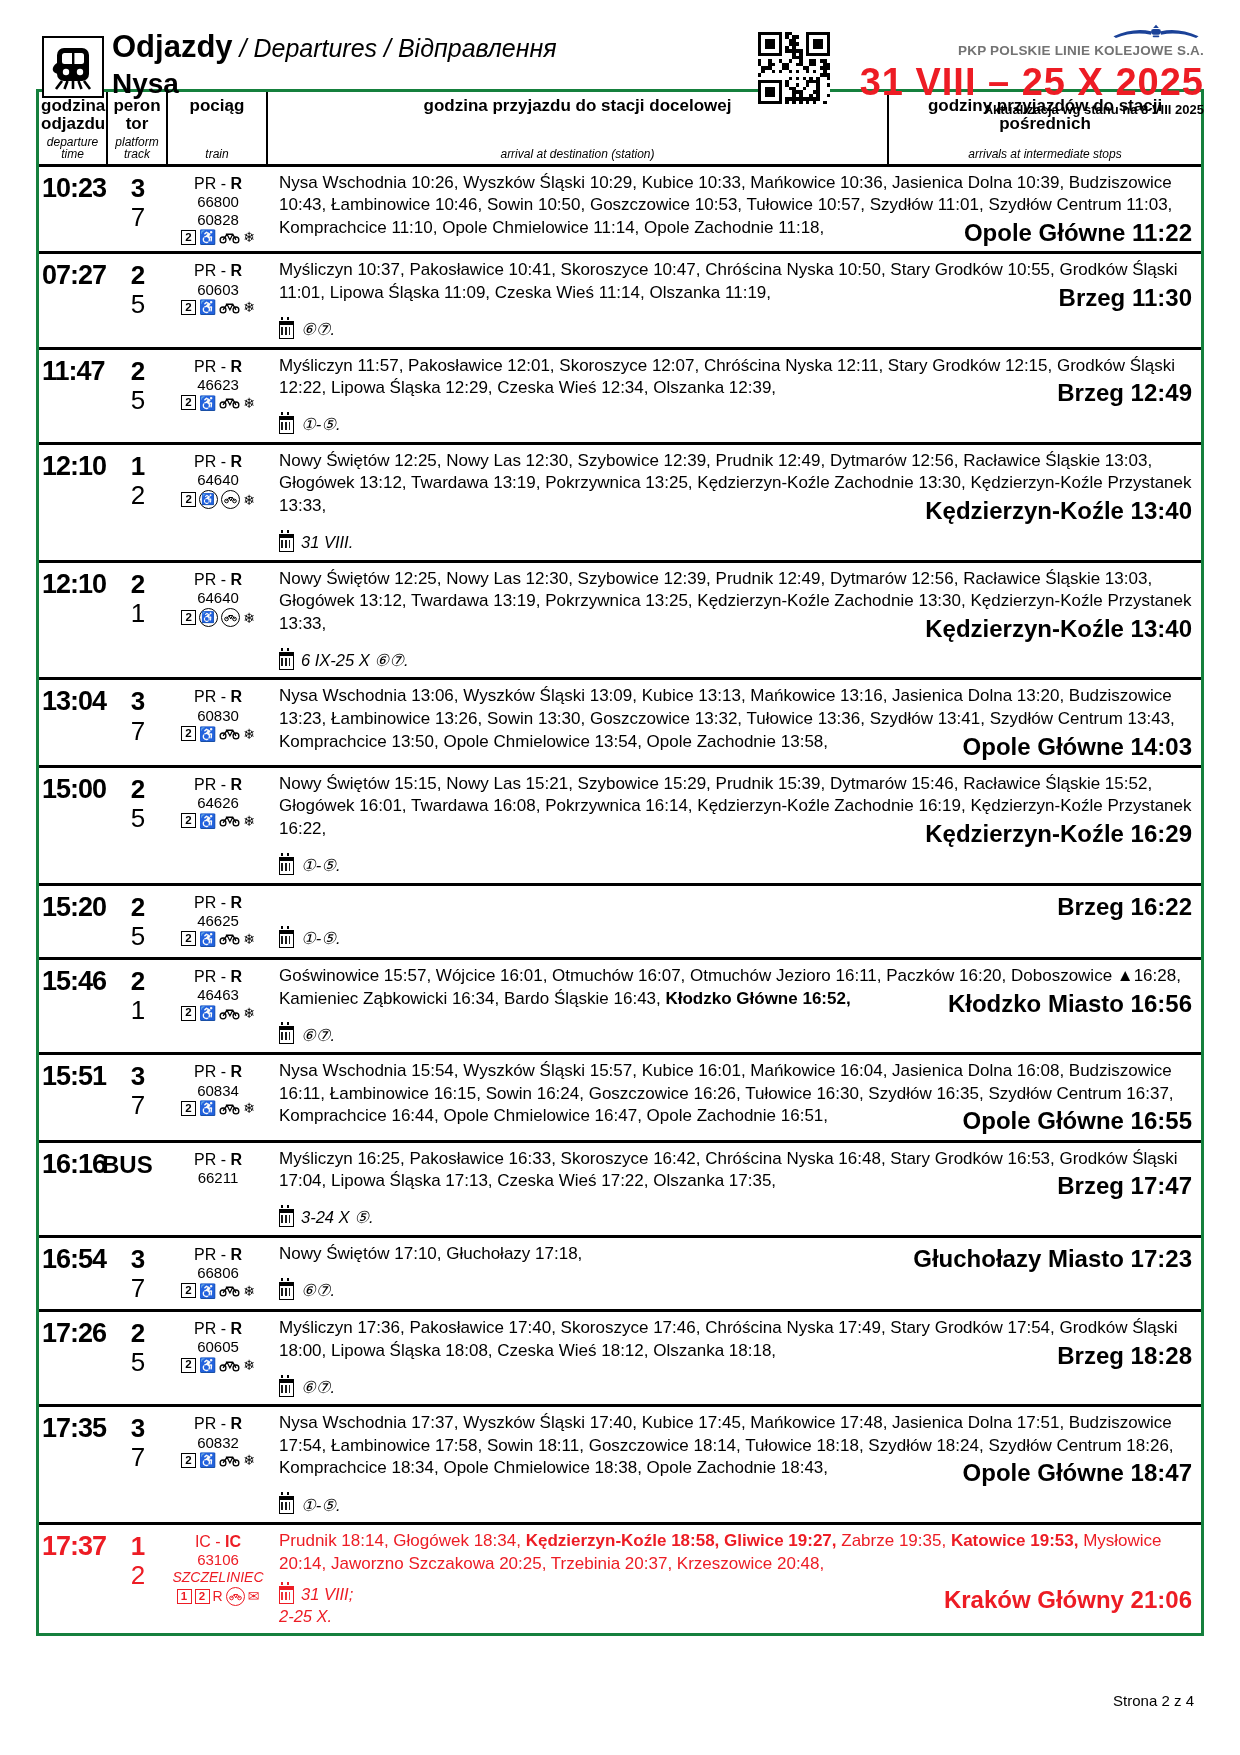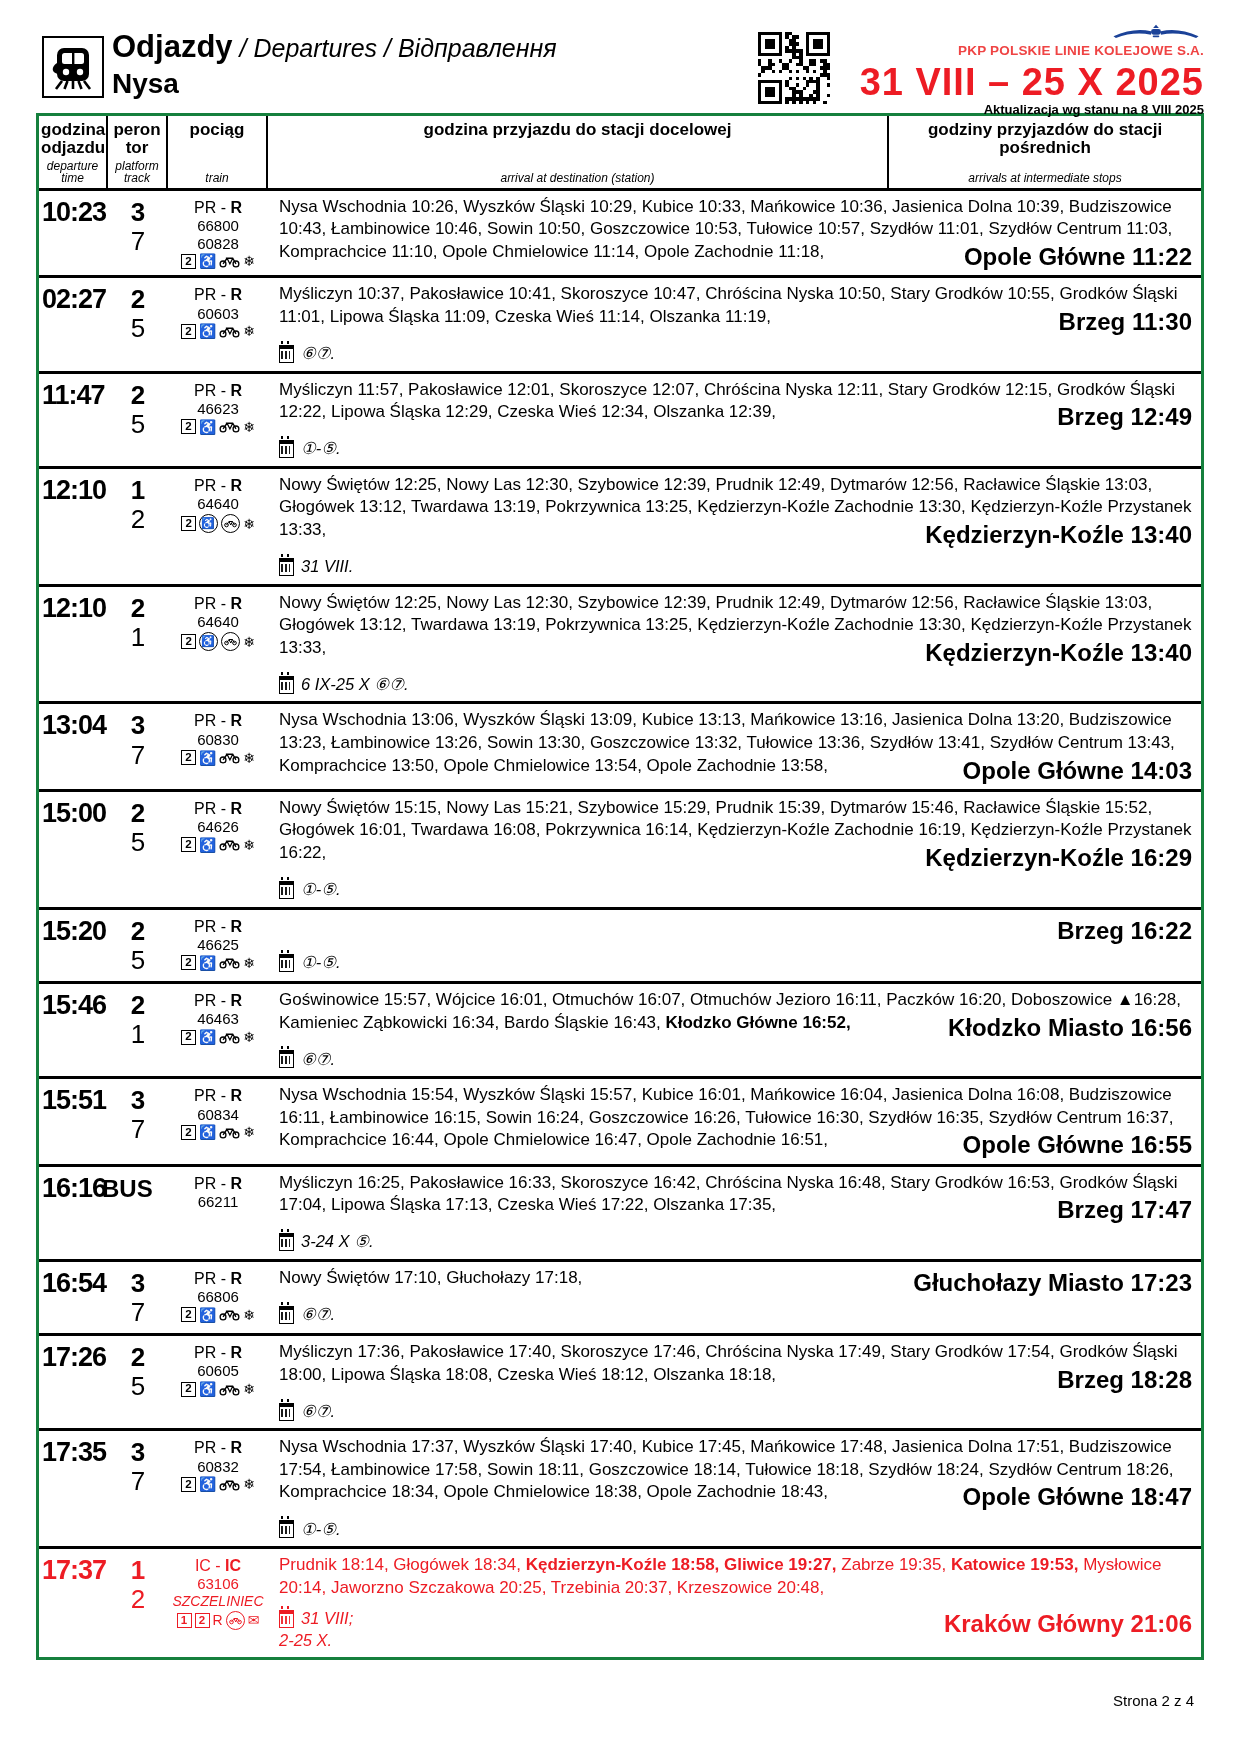--- a/index.html
+++ b/index.html
@@ -1,29 +1,29 @@
 <!DOCTYPE html>
 <html><head>
 <meta charset="utf-8">
 <style>
   html,body{margin:0;padding:0;background:#fff;}
   body{width:1240px;height:1755px;position:relative;font-family:"Liberation Sans",sans-serif;color:#000;overflow:hidden;}
 
   
-  .header{position:relative;height:113px;}
+  .header{position:relative;height:89px;}
   .logo-box{position:absolute;left:42px;top:36px;width:58px;height:58px;border:2px solid #000;display:flex;align-items:center;justify-content:center;background:#fff;}
   .titles{position:absolute;left:112px;top:30px;}
   .title-line{font-size:26px;line-height:1.1;white-space:nowrap;}
   .t-main{font-weight:bold;font-size:31px;}
   .t-rest{font-style:italic;font-size:25px;}
   .station{font-size:28px;font-weight:bold;margin-top:4px;}
   .qr{position:absolute;left:758px;top:32px;width:72px;height:72px;}
   .brand{position:absolute;right:36px;top:24px;text-align:right;}
   .brand-logo{display:block;margin-left:auto;}
-  .brand-name{color:#ef4444;font-weight:bold;font-size:13.5px;letter-spacing:.2px;margin-top:1px;}
+  .brand-name{color:#737373;font-weight:bold;font-size:13.5px;letter-spacing:.2px;margin-top:1px;}
   .validity{color:#ed1c24;font-weight:bold;font-size:38px;line-height:1;margin-top:5px;letter-spacing:1px;}
   .update{font-weight:bold;font-size:13px;margin-top:1px;}
 
   
   .table{margin:0 36px;border:3px solid #15803d;}
   .thead{display:grid;grid-template-columns:69px 60px 100px 1fr 312px;border-bottom:3px solid #000;min-height:64px;}
   .th{border-right:2px solid #000;text-align:center;padding:5px 2px 3px;display:flex;flex-direction:column;justify-content:space-between;}
   .th:last-child{border-right:none;}
   .th-pl{font-weight:bold;font-size:17px;line-height:1.05;}
   .th-en{font-style:italic;font-size:12px;line-height:1.05;margin-top:3px;}
@@ -270,21 +270,21 @@
               </svg>
             </span>
             <span class="icon glyph">❄</span>
           </div>
         </div>
         <div class="c-main">
           <div class="stops-wrap"><span class="stops"><span>Nysa Wschodnia 10:26, Wyszków Śląski 10:29, Kubice 10:33, Mańkowice 10:36, Jasienica Dolna 10:39, Budziszowice 10:43, Łambinowice 10:46, Sowin 10:50, Goszczowice 10:53, Tułowice 10:57, Szydłów 11:01, Szydłów Centrum 11:03, Komprachcice 11:10, Opole Chmielowice 11:14, Opole Zachodnie 11:18,</span></span><span class="dest">Opole Główne 11:22</span></div>
         </div>
       </div>
       <div class="row">
-        <div class="c-time">02:27</div>
+        <div class="c-time">07:27</div>
         <div class="c-plat">
           <div class="plat">2</div>
           <div class="track">5</div>
         </div>
         <div class="c-train">
           <div class="carrier"><span>PR - </span><b>R</b></div>
           <div class="train-num">60603</div>
           <div class="icons">
             <span class="icon box-num">2</span>
             <span class="icon glyph">♿</span>

